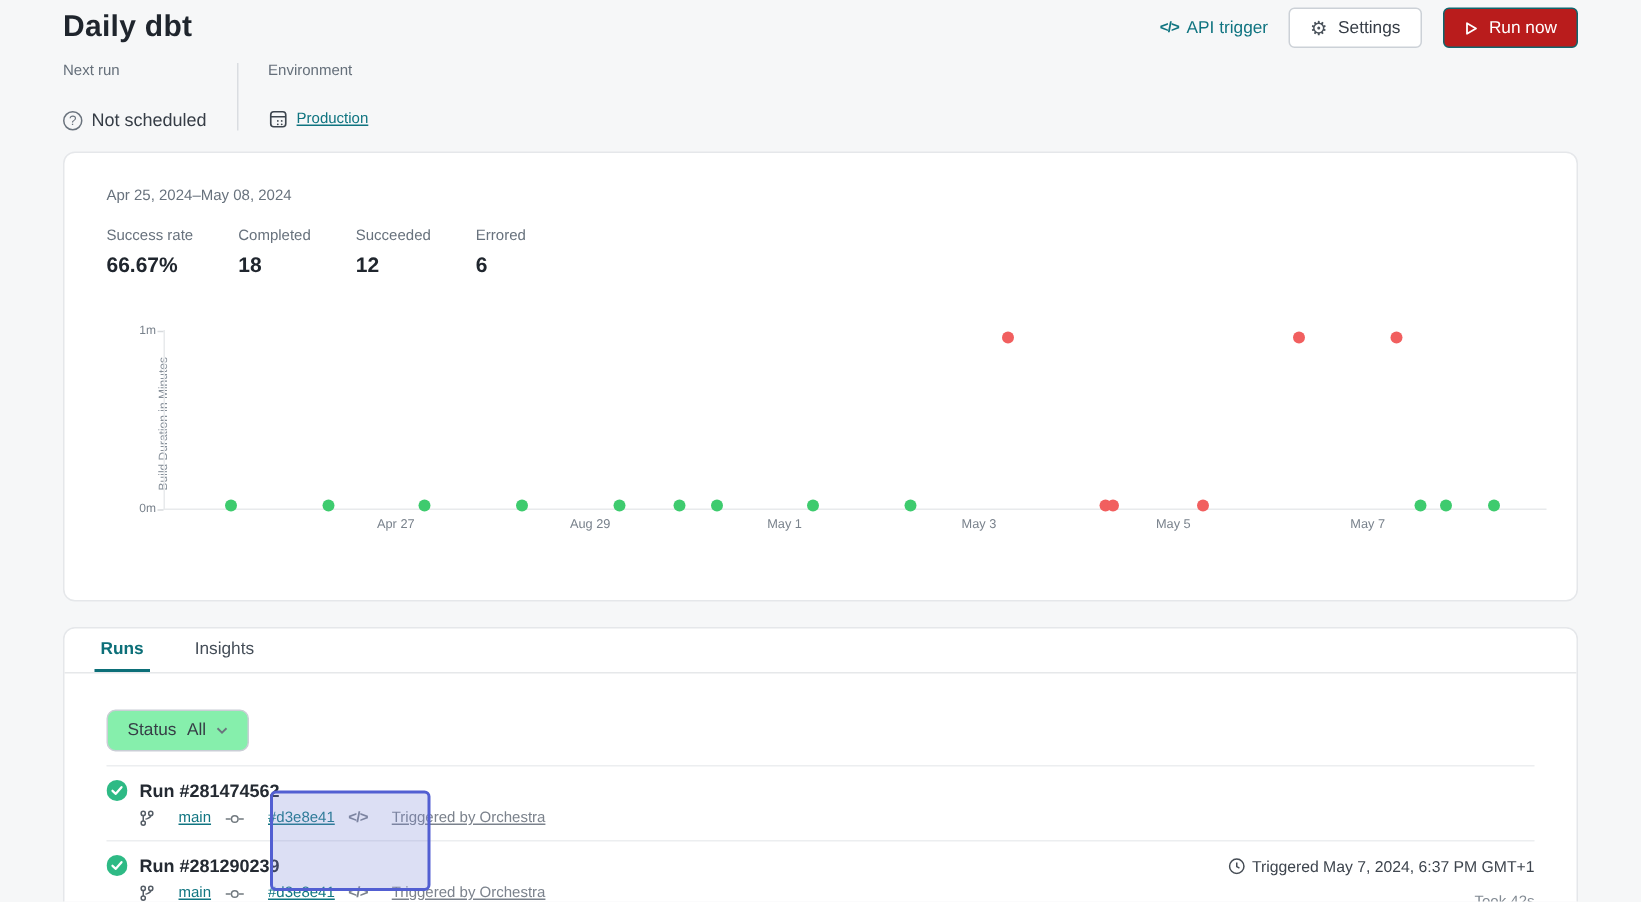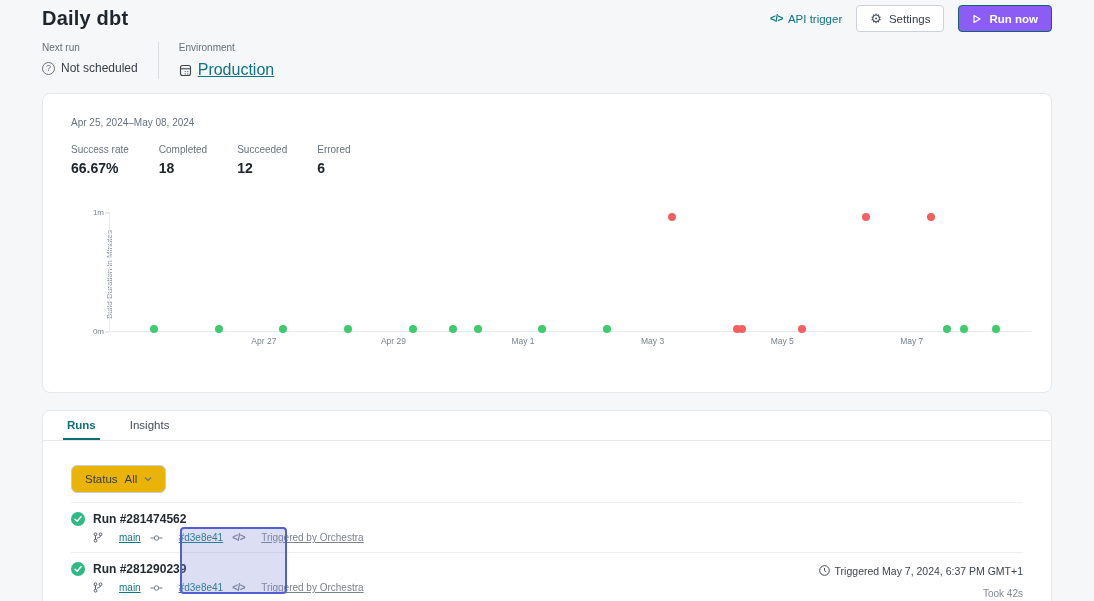--- a/index.html
+++ b/index.html
@@ -14,26 +14,26 @@
 
   
   .header { display:flex; justify-content:space-between; align-items:center; padding:5px 42px 0; }
   .page-title { font-size:20px; font-weight:bold; color:#1f252d; letter-spacing:.2px; }
   .header-actions { display:flex; align-items:center; gap:14px; }
   .teal-link { color:#0f7480; text-decoration:none; font-size:11.5px; display:inline-flex; align-items:center; gap:5px; cursor:pointer; }
   .teal-link.u { text-decoration:underline; }
   .code-glyph { font-size:10px; font-weight:bold; letter-spacing:-0.5px; }
   .btn { display:inline-flex; align-items:center; gap:7px; height:27px; padding:0 13px; border-radius:4px; font-size:11.5px; cursor:pointer; }
   .btn-secondary { background:#fff; border:1px solid #ccd1d7; color:#363d46; }
-  .btn-primary { background:#8b5cf6; border:1px solid #0e656c; color:#fff; font-weight:bold; }
+  .btn-primary { background:#b91c1c; border:1px solid #0e656c; color:#fff; font-weight:normal; }
   .gear { font-size:13px; line-height:1; color:#4a525b; }
 
   
   .meta-row { display:flex; align-items:stretch; padding:10px 42px 0; }
-  .meta-col { display:flex; flex-direction:column; gap:8px; }
+  .meta-col { display:flex; flex-direction:column; gap:20px; }
   .meta-label { font-size:10px; color:#656f7a; }
   .meta-value { font-size:12px; color:#363d46; display:flex; align-items:center; gap:6px; }
   .meta-divider { width:1px; background:#dadde1; margin:0 20px; }
   .qmark { width:13px; height:13px; border:1px solid #6a737d; border-radius:50%; color:#6a737d; font-size:9px; display:inline-flex; align-items:center; justify-content:center; }
 
   
   .card { background:#fff; border:1px solid #e5e7ea; border-radius:8px; margin:0 42px; }
   .card-recent { margin-top:14px; height:300px; padding:18px 28px; }
   .card-runs { margin-top:17px; height:230px; }
 
@@ -52,21 +52,21 @@
   .x-tick { position:absolute; top:100%; margin-top:5px; transform:translateX(-50%); font-size:8.5px; color:#79828c; }
   .y-tick { position:absolute; right:100%; margin-right:6px; transform:translateY(50%); font-size:8px; color:#79828c; }
   .y-tick::after { content:""; position:absolute; left:100%; top:50%; width:4px; height:1px; background:#d7dadd; margin-left:1px; }
 
   
   .tab-bar { display:flex; gap:26px; padding:0 20px; border-bottom:1px solid #e6e8ea; }
   .tab { font-size:11.5px; color:#454e58; padding:8px 4px 7px; border-bottom:2px solid transparent; cursor:pointer; }
   .tab.active { color:#0c6f78; font-weight:bold; border-bottom-color:#0c6f78; }
 
   .runs-content { padding:24px 28px 0; }
-  .filter-btn { display:inline-flex; align-items:center; gap:7px; border:1px solid #c9ced5; border-radius:6px; background:#eab308; padding:7px 13px; font-size:11.5px; color:#363d46; cursor:pointer; }
+  .filter-btn { display:inline-flex; align-items:center; gap:7px; border:1px solid #c9ced5; border-radius:6px; background:#86efac; padding:7px 13px; font-size:11.5px; color:#363d46; cursor:pointer; }
   .filter-btn .chev { color:#6a737d; }
   .list-divider { height:1px; background:#eceef0; margin-top:9px; }
 
   
   .run-row { display:flex; justify-content:space-between; padding:9px 0; border-bottom:1px solid #eceef0; }
   .run-left { display:flex; gap:8px; }
   .run-title { font-size:12px; font-weight:bold; color:#242a32; }
   .run-subrow { display:flex; align-items:center; gap:9px; margin-top:6px; font-size:10px; }
   .sub-link { color:#107581; text-decoration:underline; cursor:pointer; }
   .sub-item { display:inline-flex; align-items:center; gap:16px; }
@@ -127,21 +127,21 @@
       <span>
         <svg width="13" height="13" viewBox="0 0 13 13" fill="none" stroke="#3d454e" stroke-width="1.1">
           <rect x="1.5" y="1.5" width="10" height="10" rx="2"></rect>
           <path d="M1.5 4.8 H11.5"></path>
           <circle cx="6.2" cy="7.6" r="0.6" fill="#3d454e" stroke="none"></circle>
           <circle cx="8.8" cy="7.6" r="0.6" fill="#3d454e" stroke="none"></circle>
           <circle cx="6.2" cy="9.9" r="0.6" fill="#3d454e" stroke="none"></circle>
           <circle cx="8.8" cy="9.9" r="0.6" fill="#3d454e" stroke="none"></circle>
         </svg>
       </span>
-      <a class="teal-link u" style="font-size:16px">Production</a>
+      <a class="teal-link u" style="font-size:10px">Production</a>
     </span>
   </div>
 </div>
 
 <div class="card card-recent">
   <div class="date-range">Apr 25, 2024–May 08, 2024</div>
 
   <div class="stats-row">
     <div class="stat">
       <div class="stat-label">Success rate</div>
@@ -158,21 +158,21 @@
     <div class="stat">
       <div class="stat-label">Errored</div>
       <div class="stat-value">6</div>
     </div>
   </div>
 
   <div class="chart">
     <div class="y-axis-label">Build Duration in Minutes</div>
     <div class="plot">
         <div class="x-tick" style="left: 16.7077%;">Apr 27</div>
-        <div class="x-tick" style="left: 30.7773%;">Apr 29</div>
+        <div class="x-tick" style="left: 30.7773%;">Aug 29</div>
         <div class="x-tick" style="left: 44.847%;">May 1</div>
         <div class="x-tick" style="left: 58.9166%;">May 3</div>
         <div class="x-tick" style="left: 72.9863%;">May 5</div>
         <div class="x-tick" style="left: 87.0559%;">May 7</div>
         <div class="y-tick" style="bottom: 0%;">0m</div>
         <div class="y-tick" style="bottom: 100%;">1m</div>
         <div class="dot" style="left: 4.74851%; bottom: 2%; background: rgb(62, 203, 110);"></div>
         <div class="dot" style="left: 11.7833%; bottom: 2%; background: rgb(62, 203, 110);"></div>
         <div class="dot" style="left: 18.8181%; bottom: 2%; background: rgb(62, 203, 110);"></div>
         <div class="dot" style="left: 25.853%; bottom: 2%; background: rgb(62, 203, 110);"></div>

